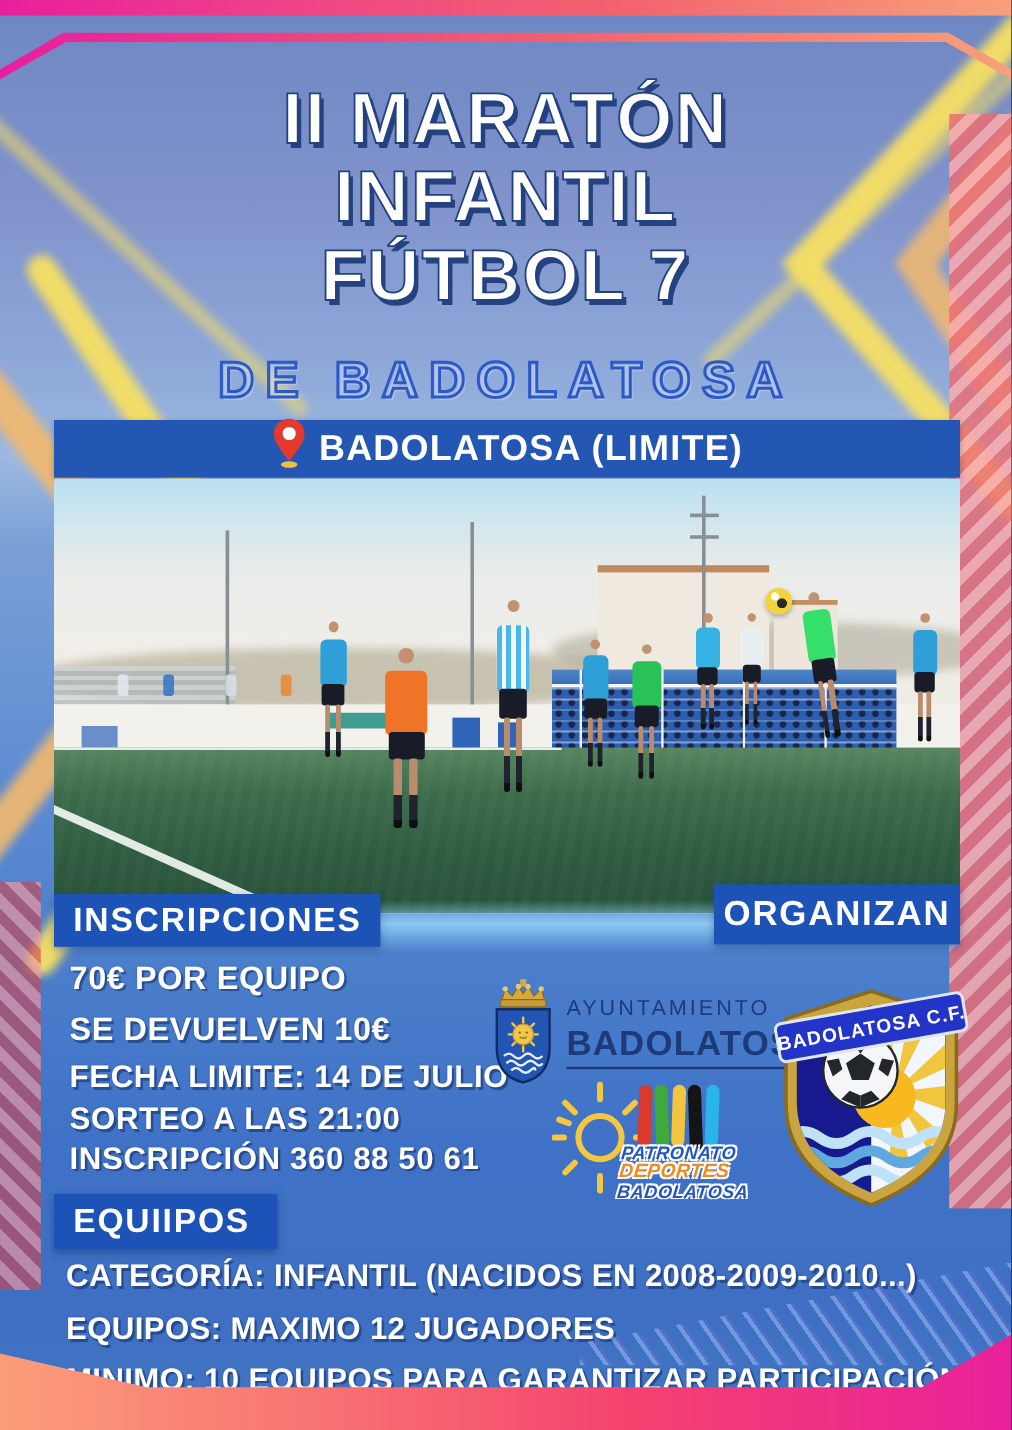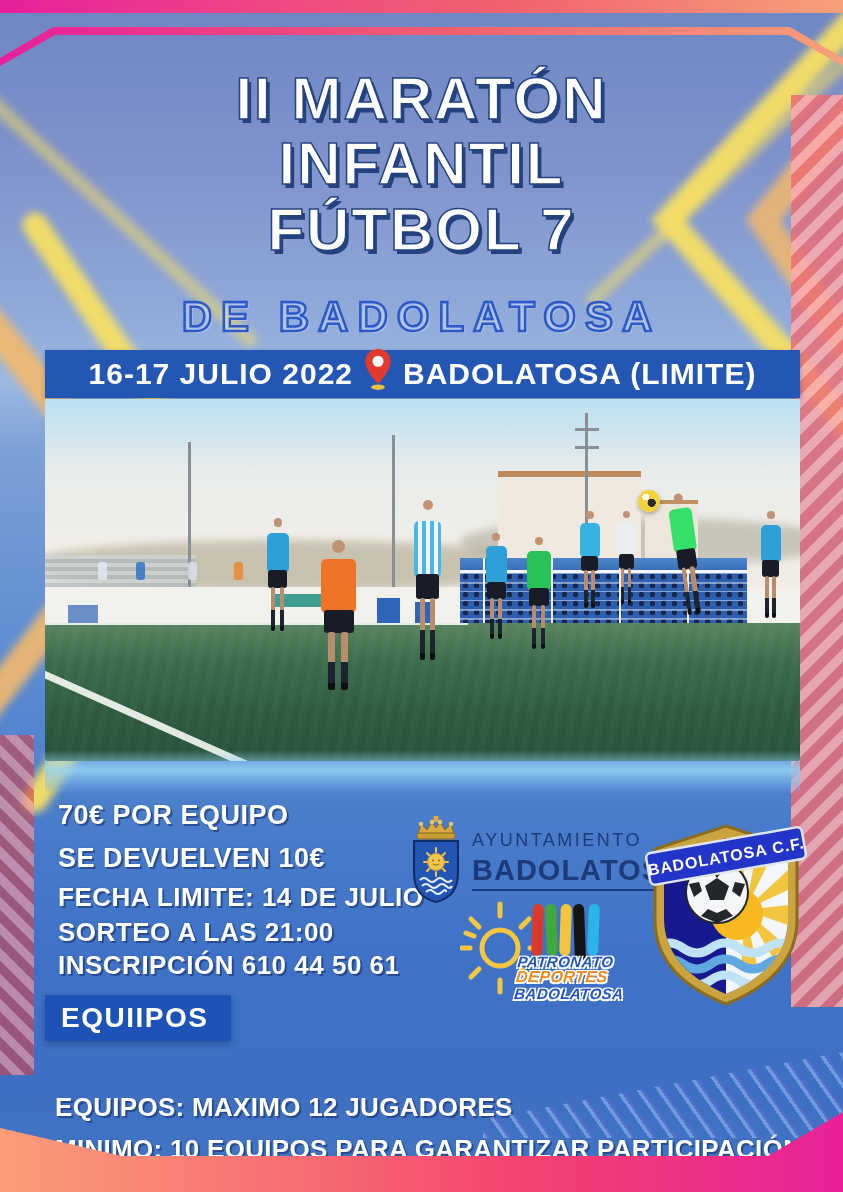--- a/index.html
+++ b/index.html
@@ -130,21 +130,20 @@
   <div class="band-stripes band-right"></div>
 
   <div class="title">
     <div>II MARATÓN</div>
     <div>INFANTIL</div>
     <div>FÚTBOL 7</div>
   </div>
   <div class="subtitle">DE BADOLATOSA</div>
 
   <div class="date-banner">
-    <span>16-17 JULIO 2022</span>
     <svg class="pin" viewBox="0 0 24 34">
       <ellipse cx="12" cy="31.5" rx="5.5" ry="2.2" fill="#f0c040"></ellipse>
       <path d="M12 1 C6.2 1 1.8 5.4 1.8 11 c0 7.2 10.2 18 10.2 18 s10.2 -10.8 10.2 -18 C22.2 5.4 17.8 1 12 1 z" fill="#e23b2e"></path>
       <circle cx="12" cy="10.8" r="4.4" fill="#fff"></circle>
     </svg>
     <span>BADOLATOSA (LIMITE)</span>
   </div>
 
   <div class="photo" id="photo">
     <div class="hills"></div>
@@ -236,26 +235,28 @@
         <i class="pl l1"></i>
         <i class="pl l2"></i>
       </div>
       <div class="tiny" style="position: absolute; left: 7%; top: 45%; background: rgb(223, 230, 238);"></div>
       <div class="tiny" style="position: absolute; left: 12%; top: 45%; background: rgb(58, 120, 200);"></div>
       <div class="tiny" style="position: absolute; left: 19%; top: 45%; background: rgb(216, 221, 230);"></div>
       <div class="tiny" style="position: absolute; left: 25%; top: 45%; background: rgb(233, 139, 58);"></div>
     </div>
   <div class="lightband"></div>
 
+  <div class="plabel lab-ins">INSCRIPCIONES</div>
   <div class="wline big" style="left:58px;top:800px;">70€ POR EQUIPO</div>
   <div class="wline big" style="left:58px;top:843px;">SE DEVUELVEN 10€</div>
   <div class="wline med" style="left:58px;top:882px;">FECHA LIMITE: 14 DE JULIO</div>
   <div class="wline med" style="left:58px;top:917px;">SORTEO A LAS 21:00</div>
-  <div class="wline med" style="left:58px;top:950px;">INSCRIPCIÓN 610 44 50 61</div>
-
+  <div class="wline med" style="left:58px;top:950px;">INSCRIPCIÓN 360 88 50 61</div>
+
+  <div class="plabel lab-org">ORGANIZAN</div>
 
   <div class="ayto">
     <svg class="ayto-shield" width="60" height="92" viewBox="0 0 60 92">
       <rect x="27.5" y="2" width="5" height="6" fill="#d8a93c"></rect>
       <path d="M12 20 L15 10 L21 16 L26 8 L30 14 L34 8 L39 16 L45 10 L48 20 z" fill="#d8a93c" stroke="#8a6b1f" stroke-width="1"></path>
       <circle cx="15" cy="10" r="2.2" fill="#e8c86a"></circle>
         <circle cx="26" cy="8" r="2.2" fill="#e8c86a"></circle>
       <circle cx="34" cy="8" r="2.2" fill="#e8c86a"></circle>
         <circle cx="45" cy="10" r="2.2" fill="#e8c86a"></circle>
       <rect x="11" y="19" width="38" height="6" rx="2" fill="#c79b35" stroke="#8a6b1f" stroke-width="1"></rect>
@@ -349,18 +350,19 @@
           <path d="M88 106 l-7 -7 -9 4 0 10 z" fill="#23262b"></path>
       </g>
     </g>
     <g transform="rotate(-10 81 46)">
       <rect x="2" y="30" width="158" height="32" rx="5" fill="#2335c9" stroke="#dfe6f2" stroke-width="2.5"></rect>
       <text x="81" y="52" text-anchor="middle" fill="#fff" font-family="Liberation Sans, sans-serif" font-size="16" font-weight="bold" letter-spacing="1">BADOLATOSA C.F.</text>
     </g>
   </svg>
 
   <div class="plabel lab-eq">EQUIIPOS</div>
+  <div class="wline eqline" style="left:55px;top:1048px;">CATEGORÍA: INFANTIL (NACIDOS EN 2008-2009-2010...)</div>
   <div class="wline eqline" style="left:55px;top:1092px;">EQUIPOS: MAXIMO 12 JUGADORES</div>
   <div class="wline eqline" style="left:55px;top:1134px;">MINIMO: 10 EQUIPOS PARA GARANTIZAR PARTICIPACIÓN</div>
 
   <div class="diag-br"></div>
   <div class="bottom-bar"></div>
 </div>
 
 </body></html>

